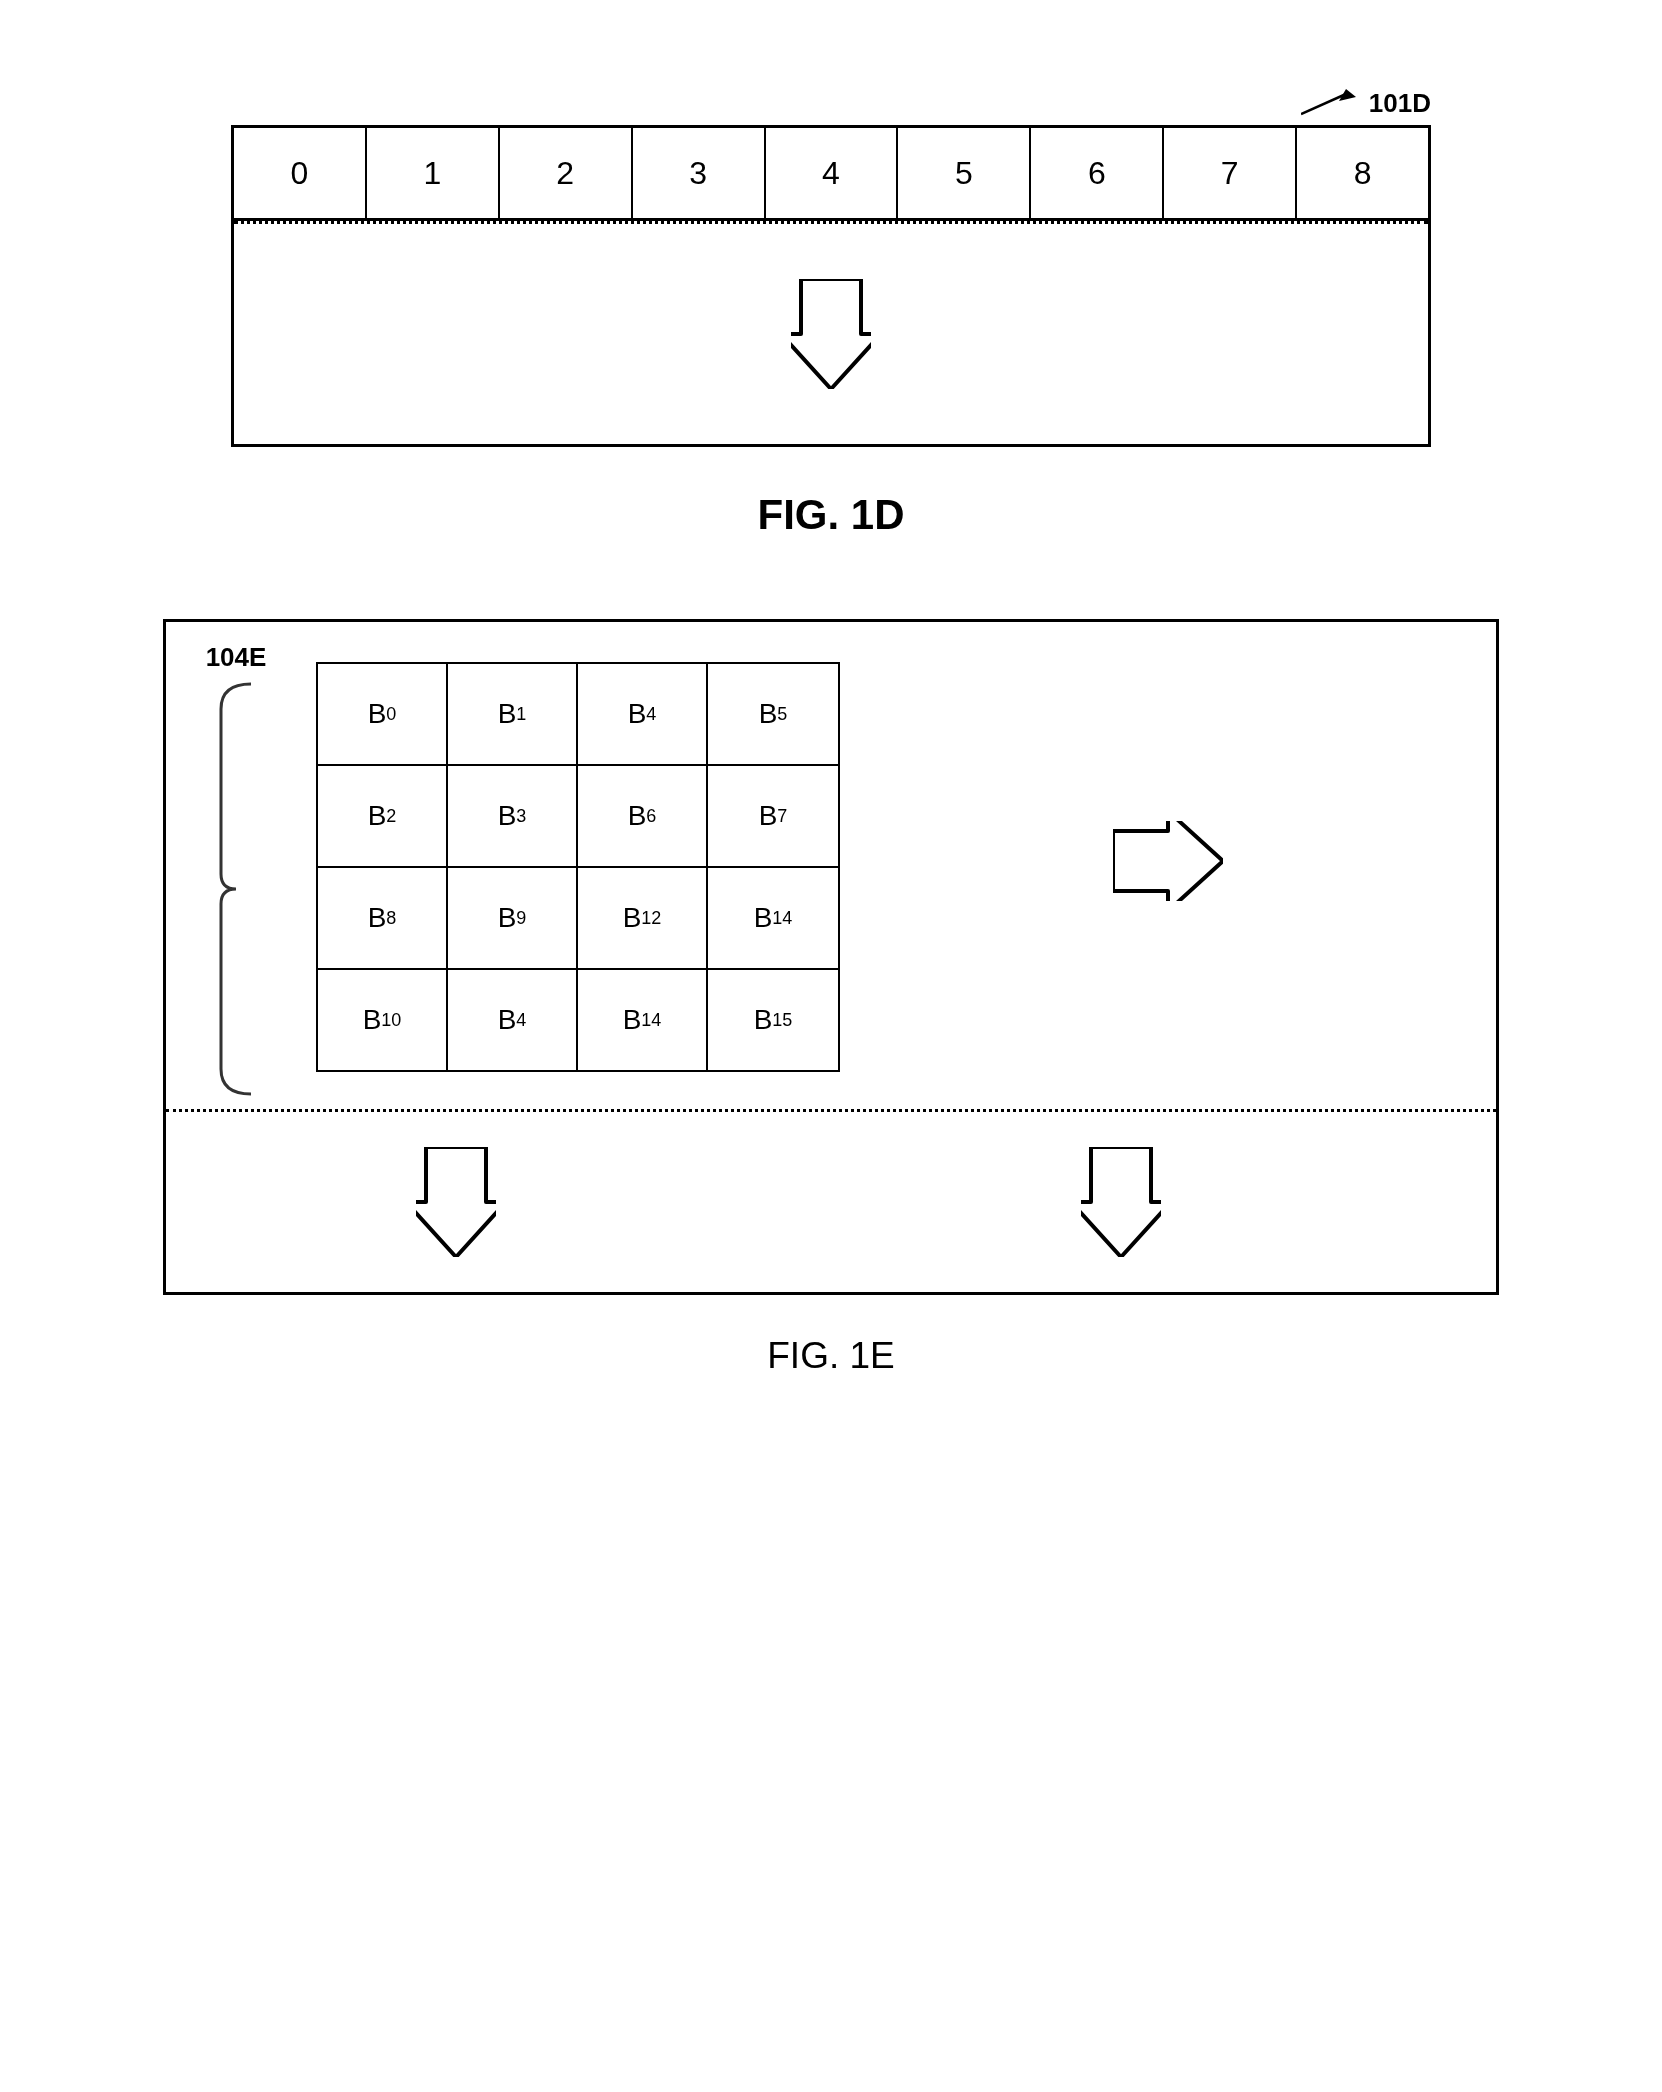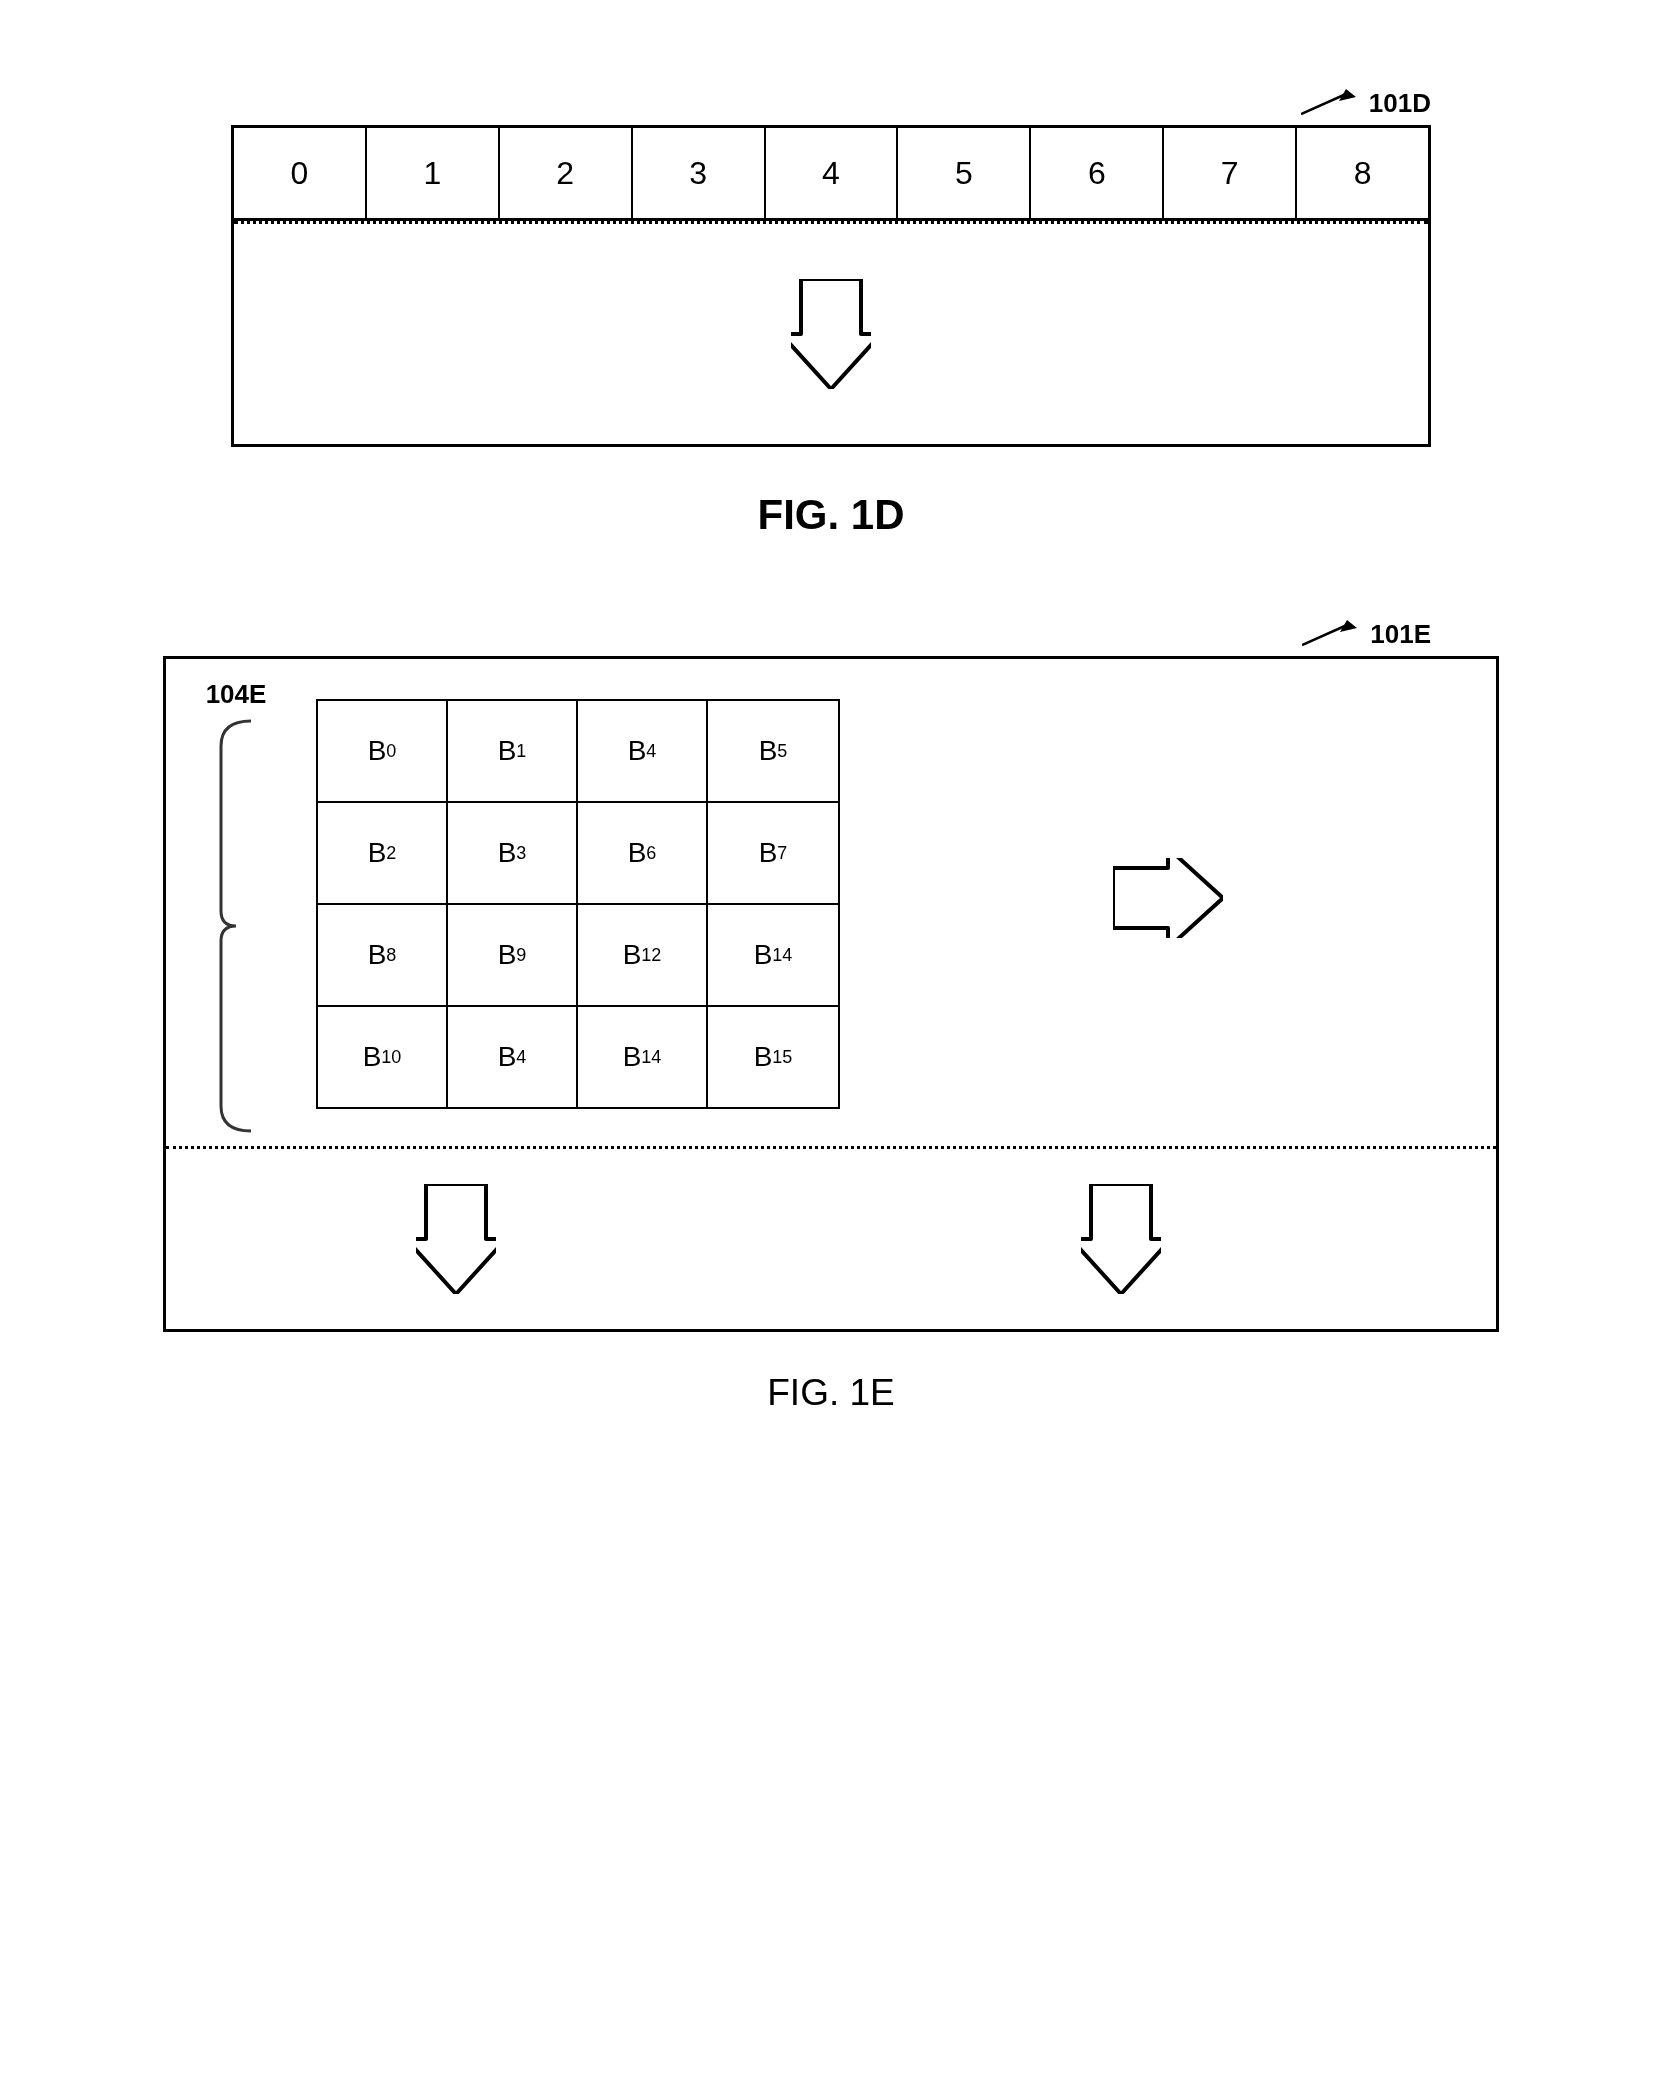--- a/index.html
+++ b/index.html
@@ -211,29 +211,20 @@
           <polygon points="10,0 70,0 70,55 90,55 40,110 -10,55 10,55" fill="white" stroke="black" stroke-width="4" stroke-linejoin="round"></polygon>
         </svg>
       </div>
     </div>
 
     <div class="fig1d-caption">FIG. 1D</div>
   </div>
 
   <div class="fig1e-section">
 
-    <div style="width:1200px; display:flex; justify-content:flex-end; margin-bottom:6px;">
-      <div style="display:flex; align-items:center; gap:8px;">
-        <svg width="60" height="30" viewBox="0 0 60 30">
-          <line x1="0" y1="25" x2="45" y2="5" stroke="#000" stroke-width="2.5"></line>
-          <polygon points="45,0 55,8 38,12" fill="#000"></polygon>
-        </svg>
-        <span style="font-size:26px; font-weight:bold;">101E</span>
-      </div>
-    </div>
 
     <div class="fig1e-outer">
 
       <div class="fig1e-upper-area">
 
         <div style="display:flex; flex-direction:column; justify-content:center; align-items:center; padding: 20px 0 0 20px; min-width:120px;">
           <span style="font-size:26px; font-weight:bold; margin-bottom:6px;">104E</span>
           <svg width="40" height="420" viewBox="0 0 40 420">
             <path d="M35,5 Q5,5 5,30 L5,195 Q5,210 20,210 Q5,210 5,225 L5,390 Q5,415 35,415" fill="none" stroke="#333" stroke-width="3"></path>
           </svg>

